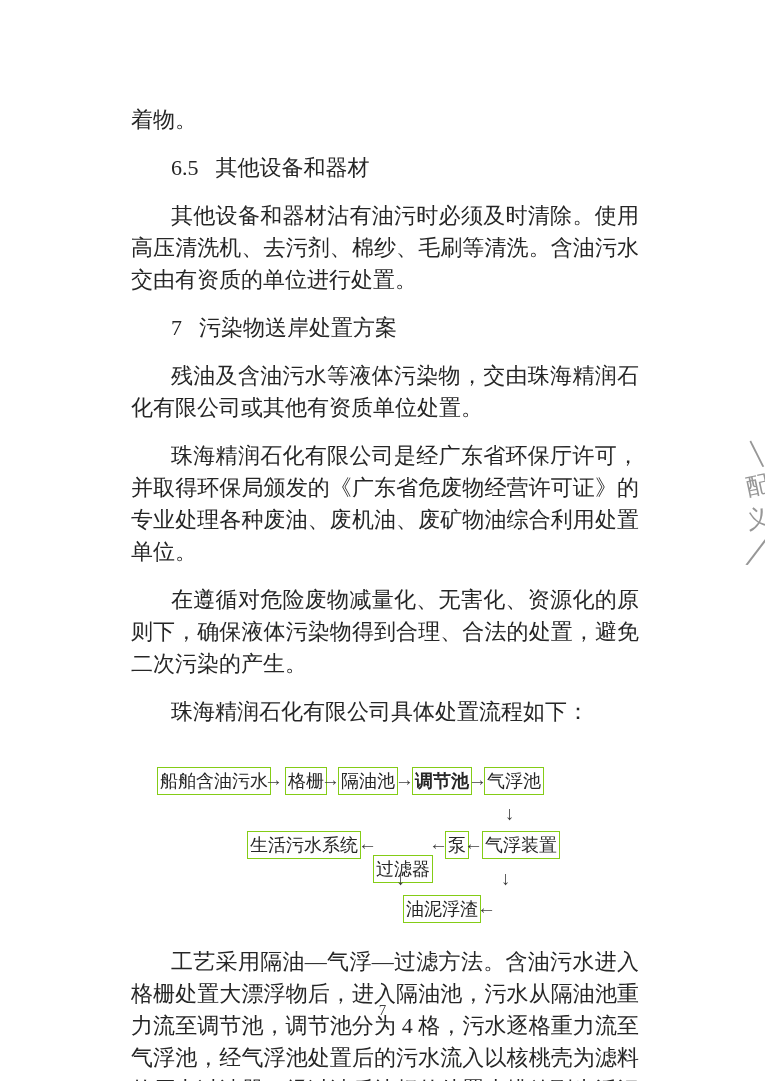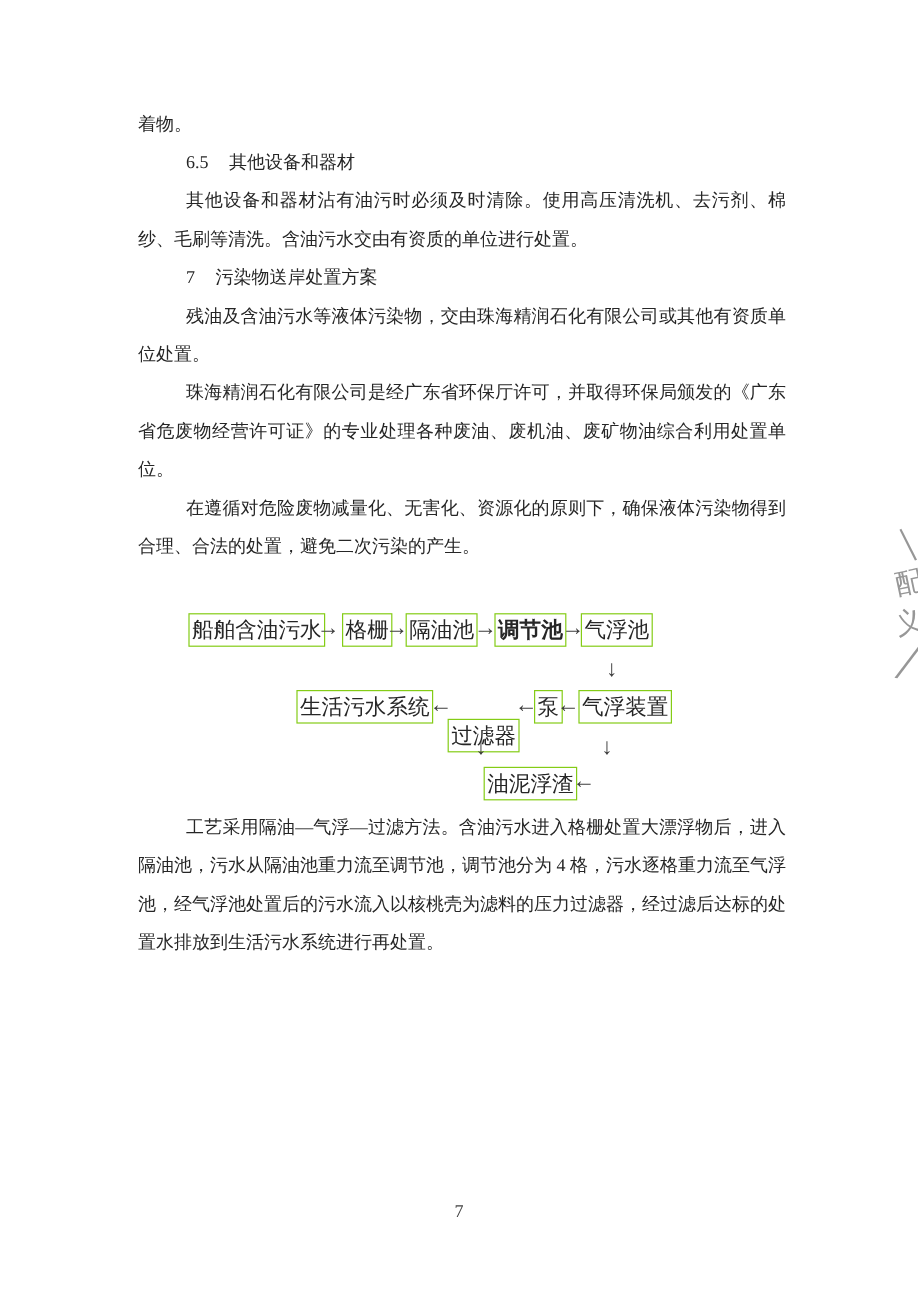--- a/index.html
+++ b/index.html
@@ -13,21 +13,21 @@
     margin:0 auto;
   }
   .content{
     position:absolute;
     left:115px;top:88px;
     width:540px;
     font-size:18px;
     line-height:32px;
     text-align:justify;
   }
-  .content p,.content h3{margin:0;padding:0;font-size:15px;}
+  .content p,.content h3{margin:16px;padding:0;font-size:22px;}
   .content h3{font-weight:normal;}
   .indent{text-indent:40px;}
   .h-indent{text-indent:40px;}
   .hnum{margin-right:17px;}
   .sec-gap{margin-top:33px;}
   .lastpara{margin-top:33px;}
 
   
   .flowchart{
     position:relative;
@@ -105,20 +105,21 @@
     <h3 class="h-indent"><span class="hnum">6.5</span><span>其他设备和器材</span></h3>
 
     <p class="indent">其他设备和器材沾有油污时必须及时清除。使用高压清洗机、去污剂、棉纱、毛刷等清洗。含油污水交由有资质的单位进行处置。</p>
 
     <h3 class="h-indent sec-gap"><span class="hnum">7</span><span>污染物送岸处置方案</span></h3>
 
 
     <p class="indent">残油及含油污水等液体污染物，交由珠海精润石化有限公司或其他有资质单位处置。</p>
     <p class="indent">珠海精润石化有限公司是经广东省环保厅许可，并取得环保局颁发的《广东省危废物经营许可证》的专业处理各种废油、废机油、废矿物油综合利用处置单位。</p>
     <p class="indent">在遵循对危险废物减量化、无害化、资源化的原则下，确保液体污染物得到合理、合法的处置，避免二次污染的产生。</p>
+    <p class="indent">珠海精润石化有限公司具体处置流程如下：</p>
 
     <div class="flowchart">
 
       <span class="fbox b1">船舶含油污水</span>
       <span class="farrow a1">→</span>
       <span class="fbox b2">格栅</span>
       <span class="farrow a2">→</span>
       <span class="fbox b3">隔油池</span>
       <span class="farrow a3">→</span>
       <span class="fbox b4">调节池</span>

